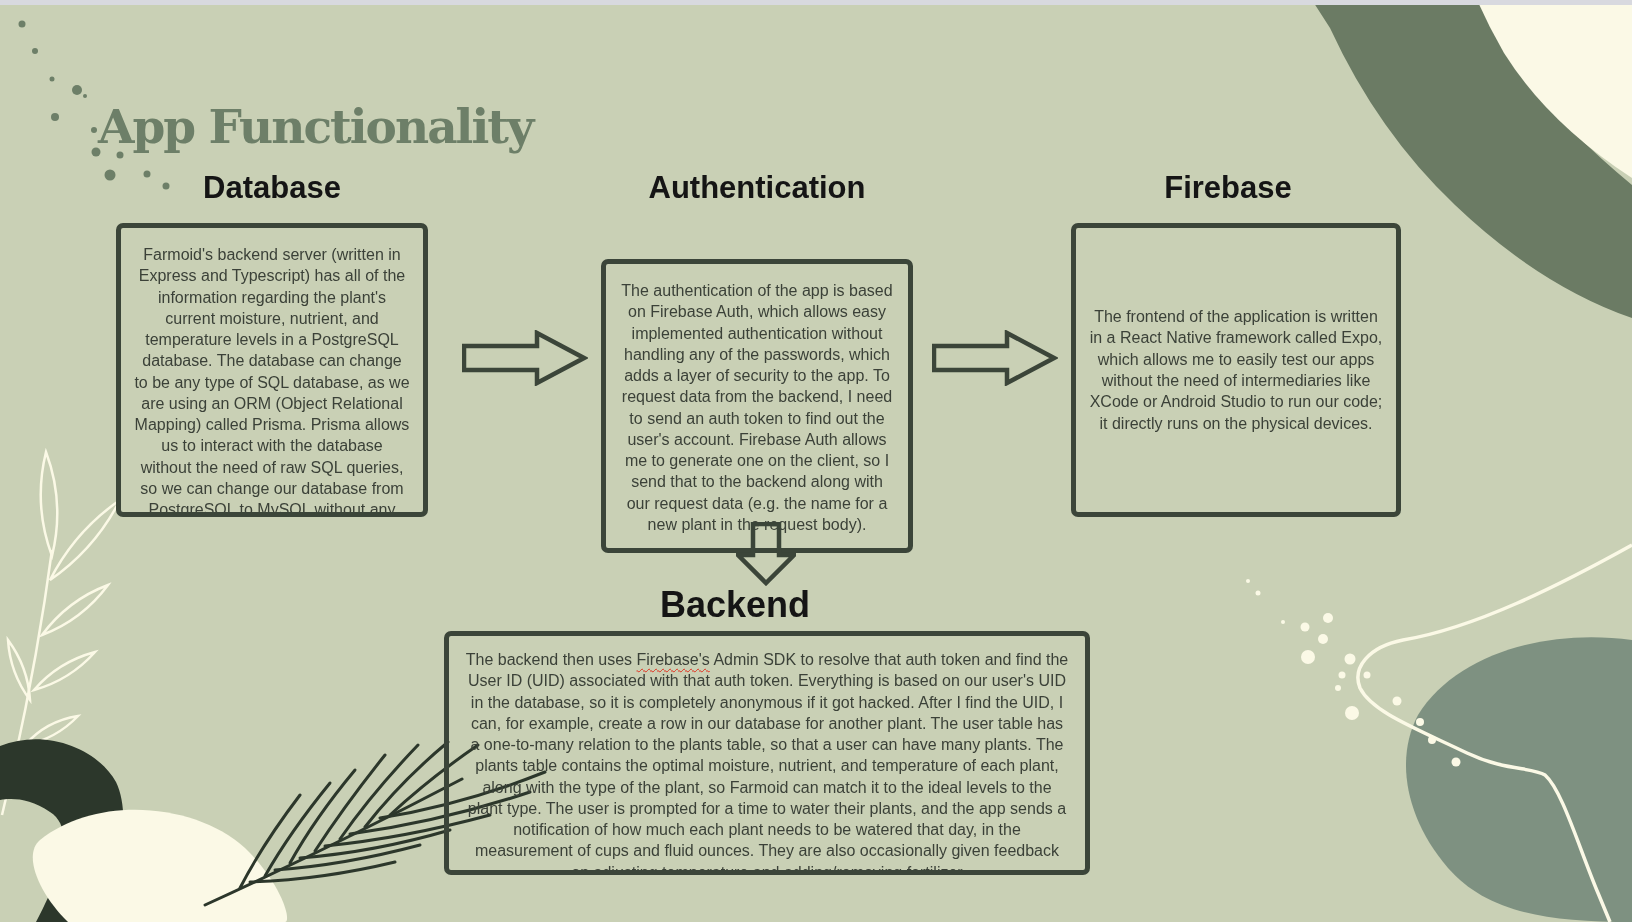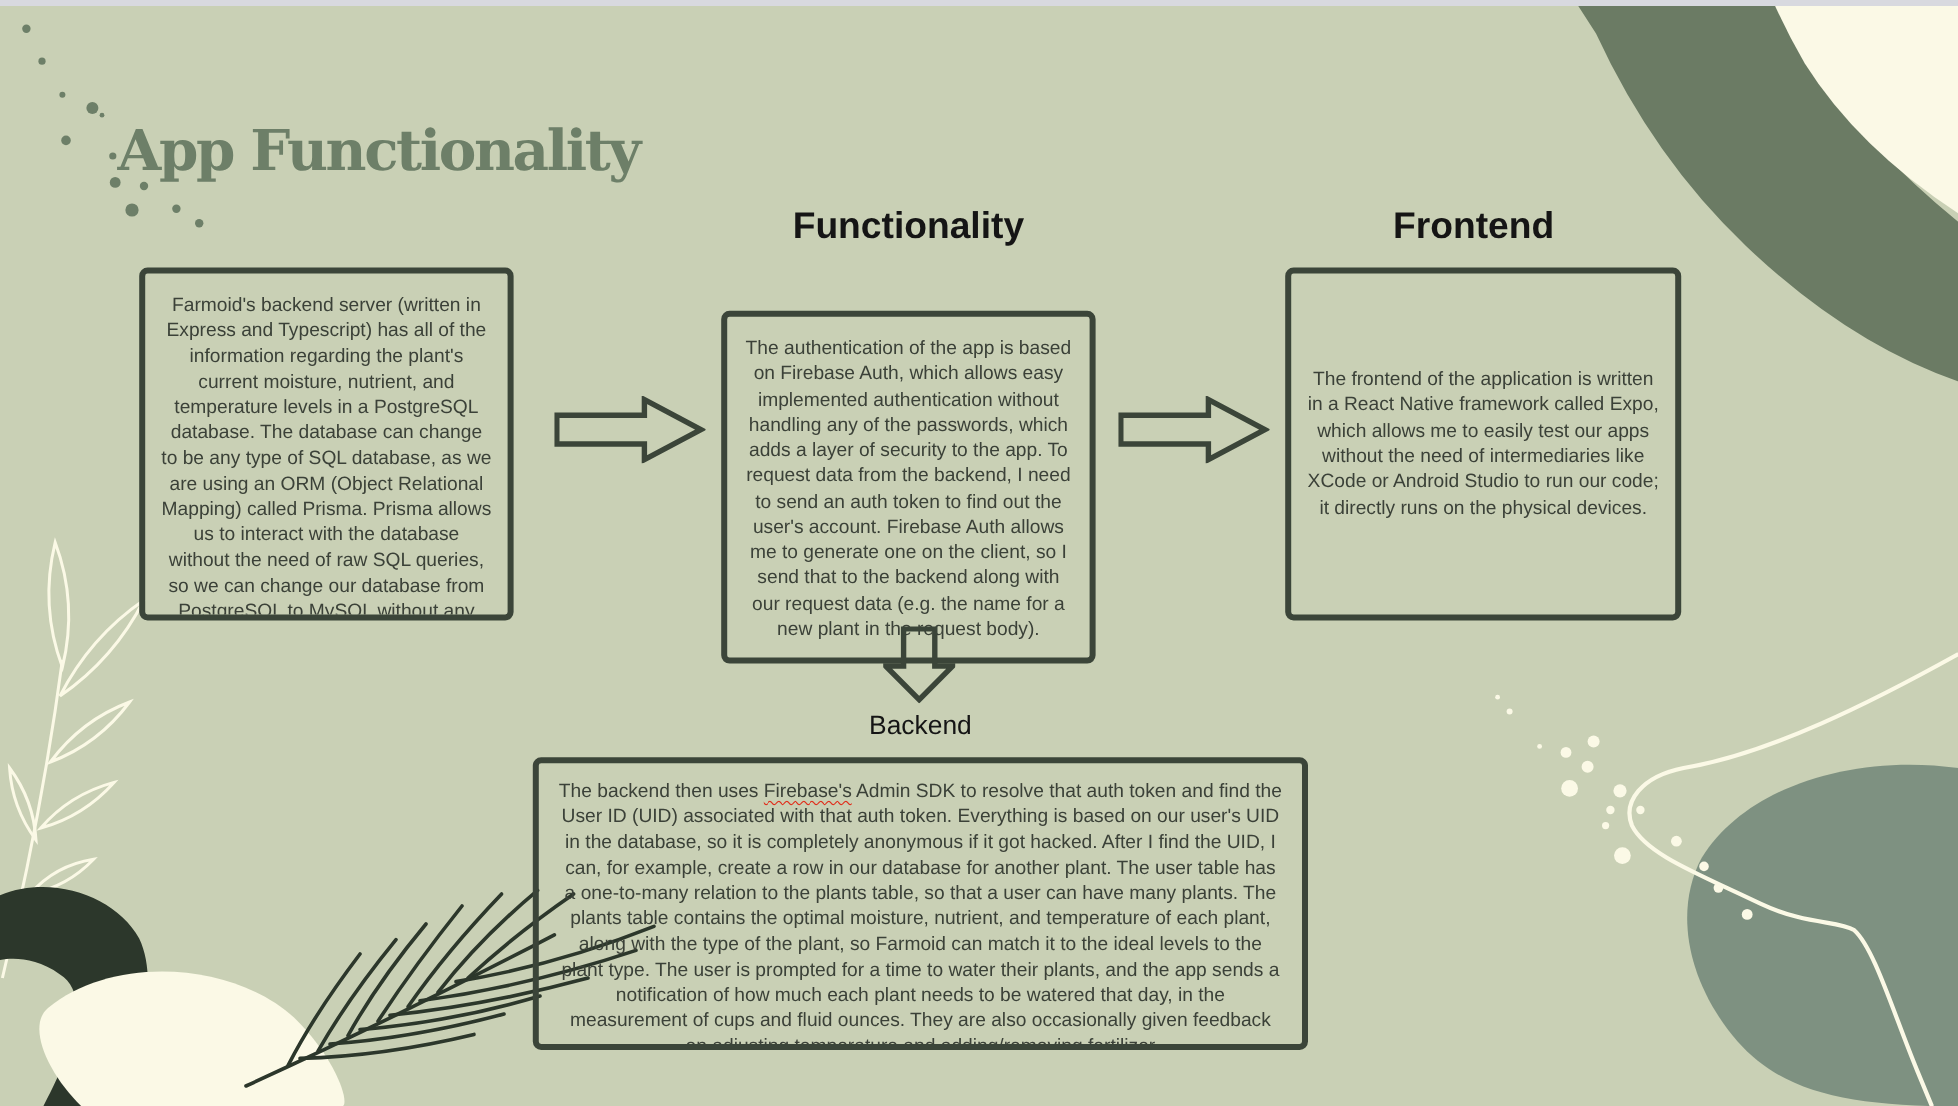--- a/index.html
+++ b/index.html
@@ -41,22 +41,22 @@
   .squiggly{
     text-decoration:underline;
     text-decoration-style:wavy;
     text-decoration-color:#e0301e;
     text-decoration-thickness:1px;
     text-underline-offset:3px;
   }
   #heading-database{left:131px;width:282px;}
   #heading-auth{left:616px;width:282px;}
   #heading-frontend{left:1087px;width:282px;}
-  #heading-backend{position:absolute;left:626px;top:584px;width:282px;height:42px;z-index:3;
-    font-weight:400;font-size:22px;color:#151515;text-align:center;line-height:42px;}
+  #heading-backend{position:absolute;left:594px;top:584px;width:282px;height:42px;z-index:3;
+    font-weight:700;font-size:36px;color:#151515;text-align:center;line-height:42px;}
 </style>
 </head>
 <body>
 
 <div id="canvas">
 
   <div id="topbar"></div>
 
   <svg id="deco" viewBox="0 0 1632 922" xmlns="http://www.w3.org/2000/svg">
 
@@ -135,22 +135,23 @@
         <circle cx="1397" cy="701" r="4.5"></circle>
       <circle cx="1352" cy="713" r="7"></circle>
         <circle cx="1420" cy="722" r="4"></circle>
       <circle cx="1432" cy="740" r="4"></circle>
         <circle cx="1456" cy="762" r="4.5"></circle>
     </g>
   </svg>
 
   <h1 id="page-title">App Functionality</h1>
 
-  <div id="heading-auth" class="col-heading">Functionality</div>
-  <div id="heading-frontend" class="col-heading">Frontend</div>
+  <div id="heading-database" class="col-heading">Database</div>
+  <div id="heading-auth" class="col-heading">Authentication</div>
+  <div id="heading-frontend" class="col-heading">Firebase</div>
 
   <div id="box-database" class="flow-box">
     <p>Farmoid's backend server (written in Express and Typescript) has all of the information regarding the plant's current moisture, nutrient, and temperature levels in a PostgreSQL database. The database can change to be any type of SQL database, as we are using an ORM (Object Relational Mapping) called Prisma. Prisma allows us to interact with the database without the need of raw SQL queries, so we can change our database from PostgreSQL to MySQL without any pain, as Prisma can handle both databases.</p>
   </div>
   <div id="box-auth" class="flow-box">
     <p>The authentication of the app is based on Firebase Auth, which allows easy implemented authentication without handling any of the passwords, which adds a layer of security to the app. To request data from the backend, I need to send an auth token to find out the user's account. Firebase Auth allows me to generate one on the client, so I send that to the backend along with our request data (e.g. the name for a new plant in the request body).</p>
   </div>
   <div id="box-frontend" class="flow-box">
     <p>The frontend of the application is written in a React Native framework called Expo, which allows me to easily test our apps without the need of intermediaries like XCode or Android Studio to run our code; it directly runs on the physical devices.</p>
   </div>

